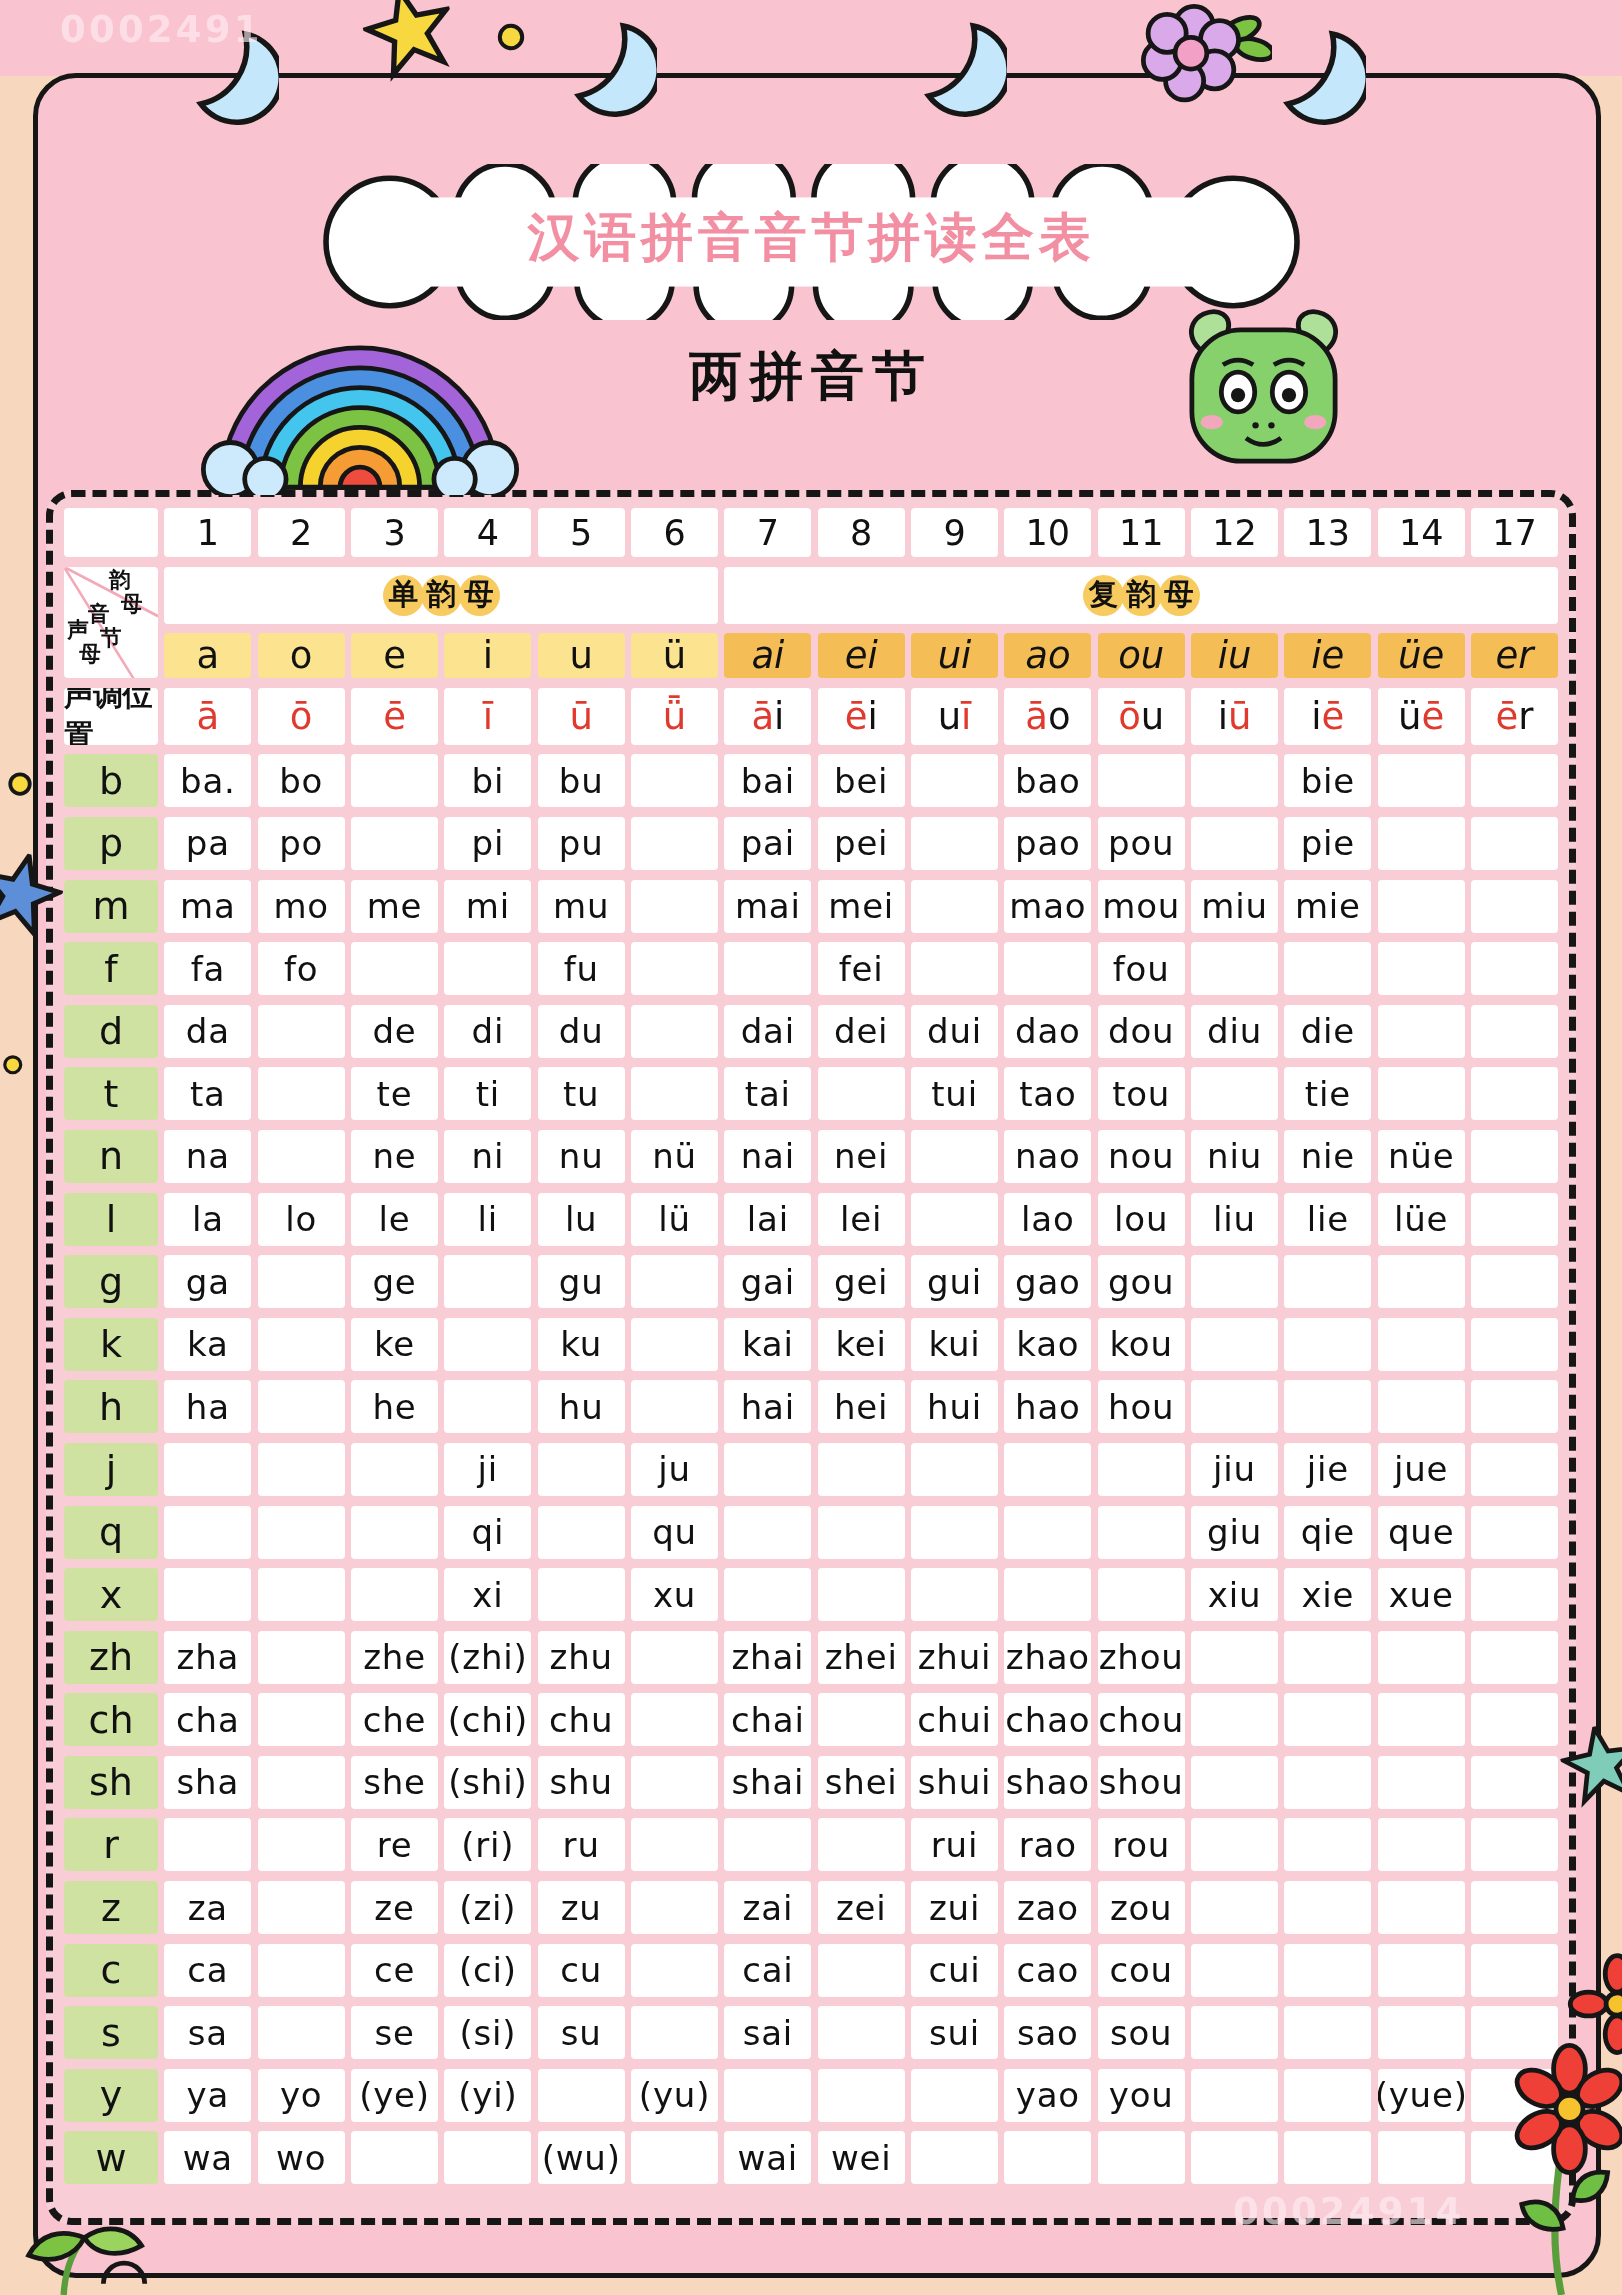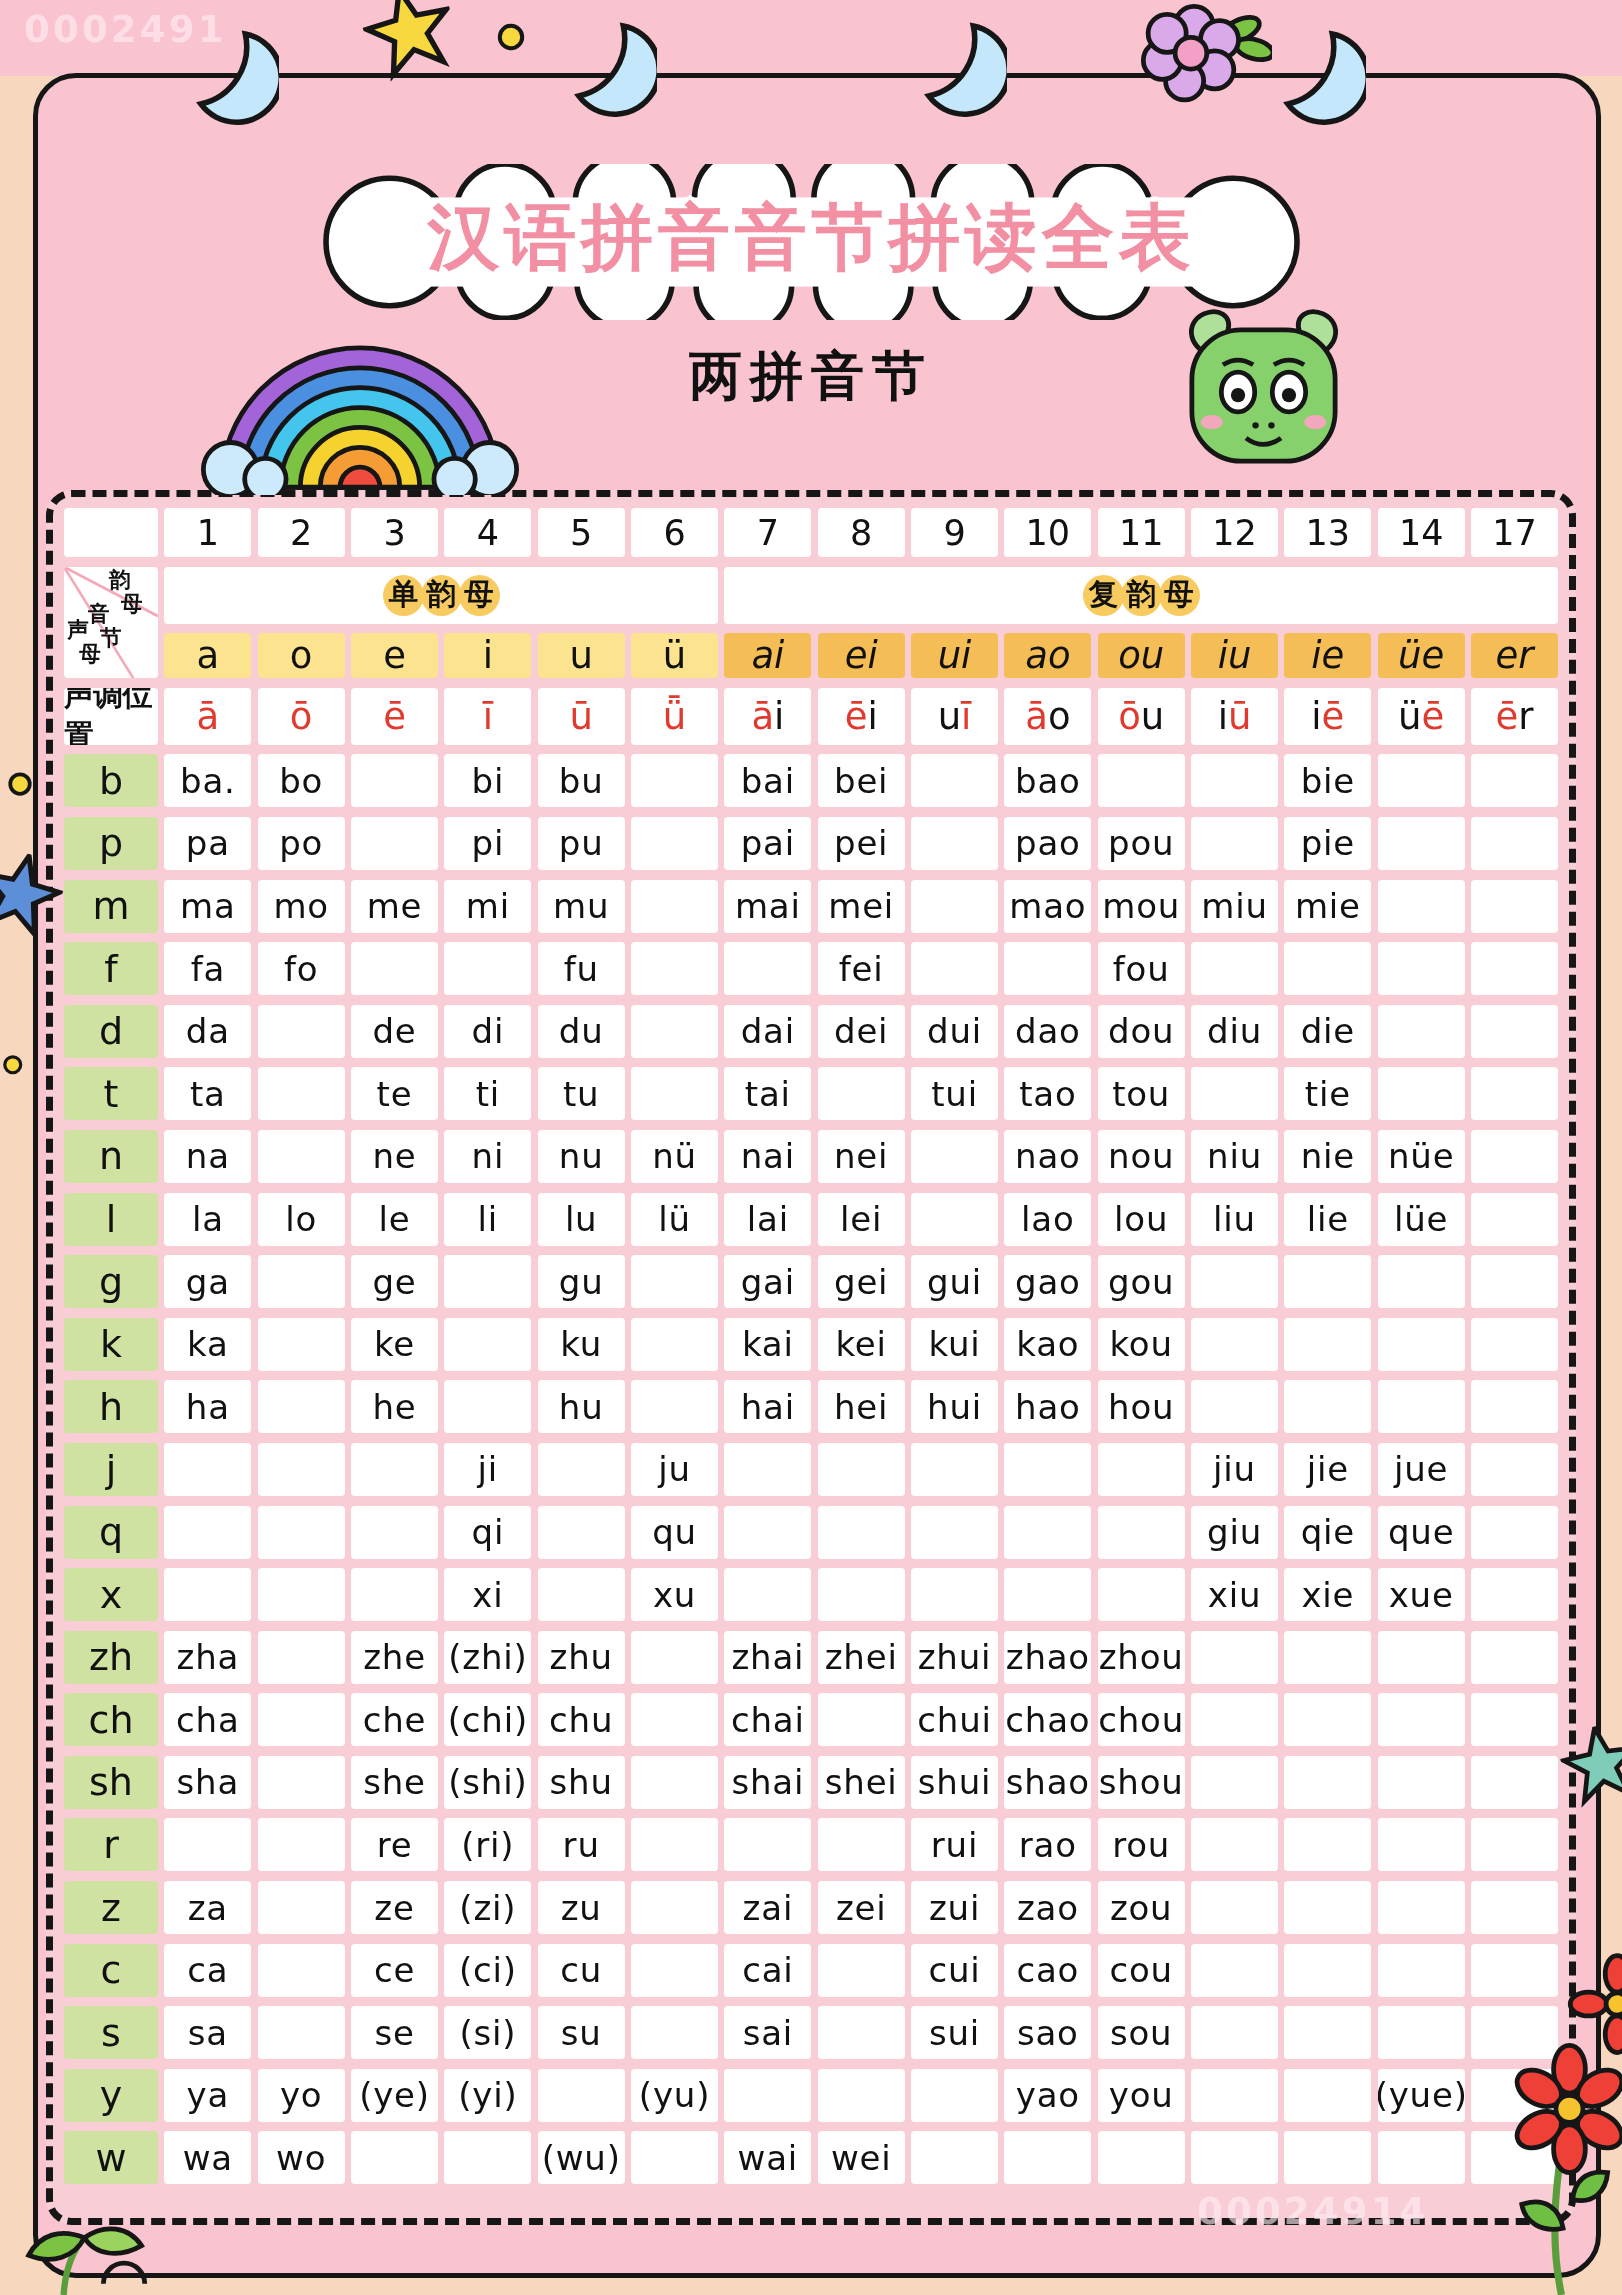--- a/index.html
+++ b/index.html
@@ -6,28 +6,28 @@
     --peach:#f7d7bd; --pink:#f9c4cf; --grid:#f9cdd6; --green:#cfe2a2;
     --yel1:#fbe38f; --yel2:#f4bd55; --hl:#f7cb5f; --red:#e03a2e;
     --ink:#161616; --titlepink:#f28fa3;
   }
   *{box-sizing:border-box;margin:0;padding:0;}
   body{font-family:"DejaVu Sans","Liberation Sans",sans-serif;background:var(--peach);}
   #page{position:relative;width:1622px;height:2295px;background:var(--peach);overflow:hidden;}
   .topband{position:absolute;left:0;top:0;width:1622px;height:76px;background:var(--pink);}
   .card{position:absolute;left:33px;top:73px;width:1568px;height:2205px;background:var(--pink);
         border:5.6px solid var(--ink);border-radius:43px;}
-  .watermark{position:absolute;font-size:37px;font-weight:700;color:rgba(255,238,243,.62);letter-spacing:3.2px;z-index:9;}
+  .watermark{position:absolute;font-size:37px;font-weight:700;color:rgba(255,238,243,.62);letter-spacing:3.2px;z-index:9;margin-left:36px;}
   .wm-top{left:24px;top:8px;}
   .wm-bottom{left:1197px;top:2190px;}
 
   
   .cloud{position:absolute;left:314px;top:164px;width:995px;height:156px;z-index:3;}
   .title{position:absolute;left:314px;top:164px;width:995px;height:148px;display:flex;align-items:center;justify-content:center;
-    z-index:4;font-size:72px;font-weight:800;letter-spacing:4.8px;color:var(--titlepink);
+    z-index:4;font-size:52px;font-weight:800;letter-spacing:4.8px;color:var(--titlepink);
     text-shadow:4.8px 0 0 #fff,-4.8px 0 0 #fff,0 4.8px 0 #fff,0 -4.8px 0 #fff,3.2px 3.2px 0 #fff,-3.2px 3.2px 0 #fff,3.2px -3.2px 0 #fff,-3.2px -3.2px 0 #fff;font-family:Liberation Mono, monospace;}
   .subtitle{position:absolute;left:0;top:341px;width:1622px;text-align:center;z-index:4;
     font-size:53px;font-weight:800;color:#111;letter-spacing:8px;}
 
   
   .tablewrap{position:absolute;left:46px;top:490px;width:1530px;height:1735px;background:var(--grid);
     border:7.2px dashed var(--ink);border-radius:25.5px;padding:11px;z-index:5;}
   .grid{display:grid;width:100%;height:100%;
     grid-template-columns:94px repeat(15,1fr);
     grid-template-rows:49px 57px 45px 57px repeat(23,53px);

